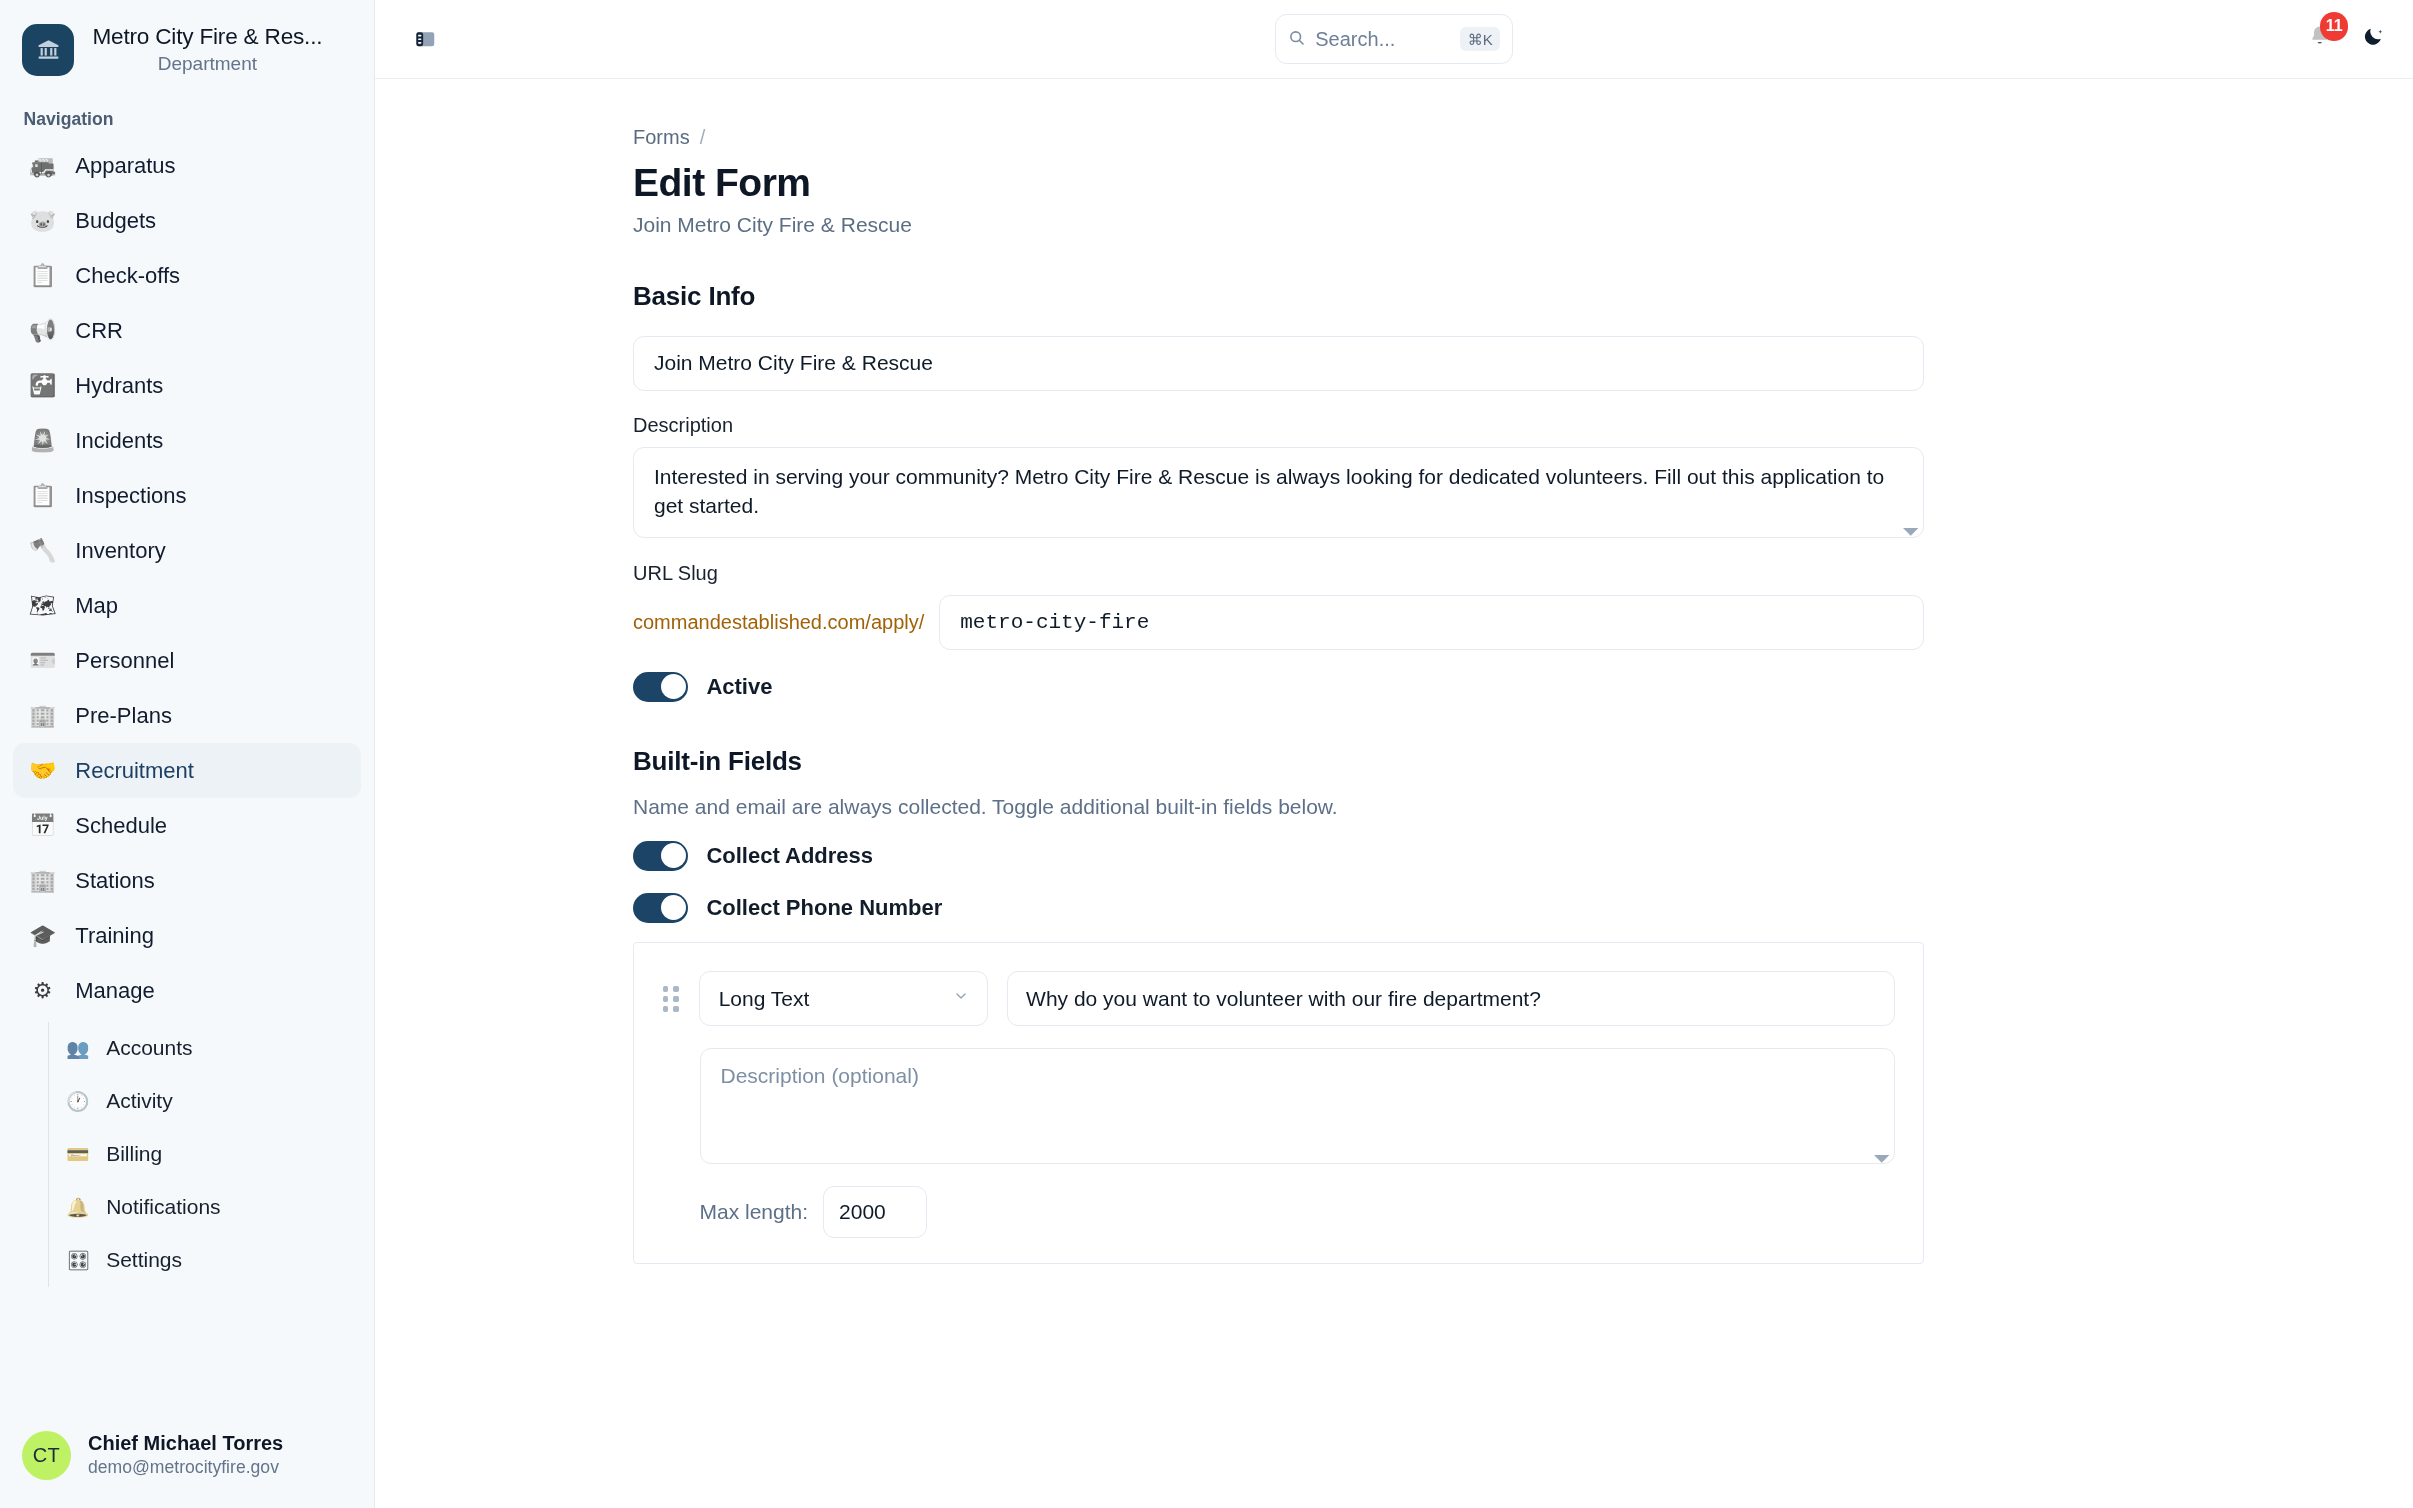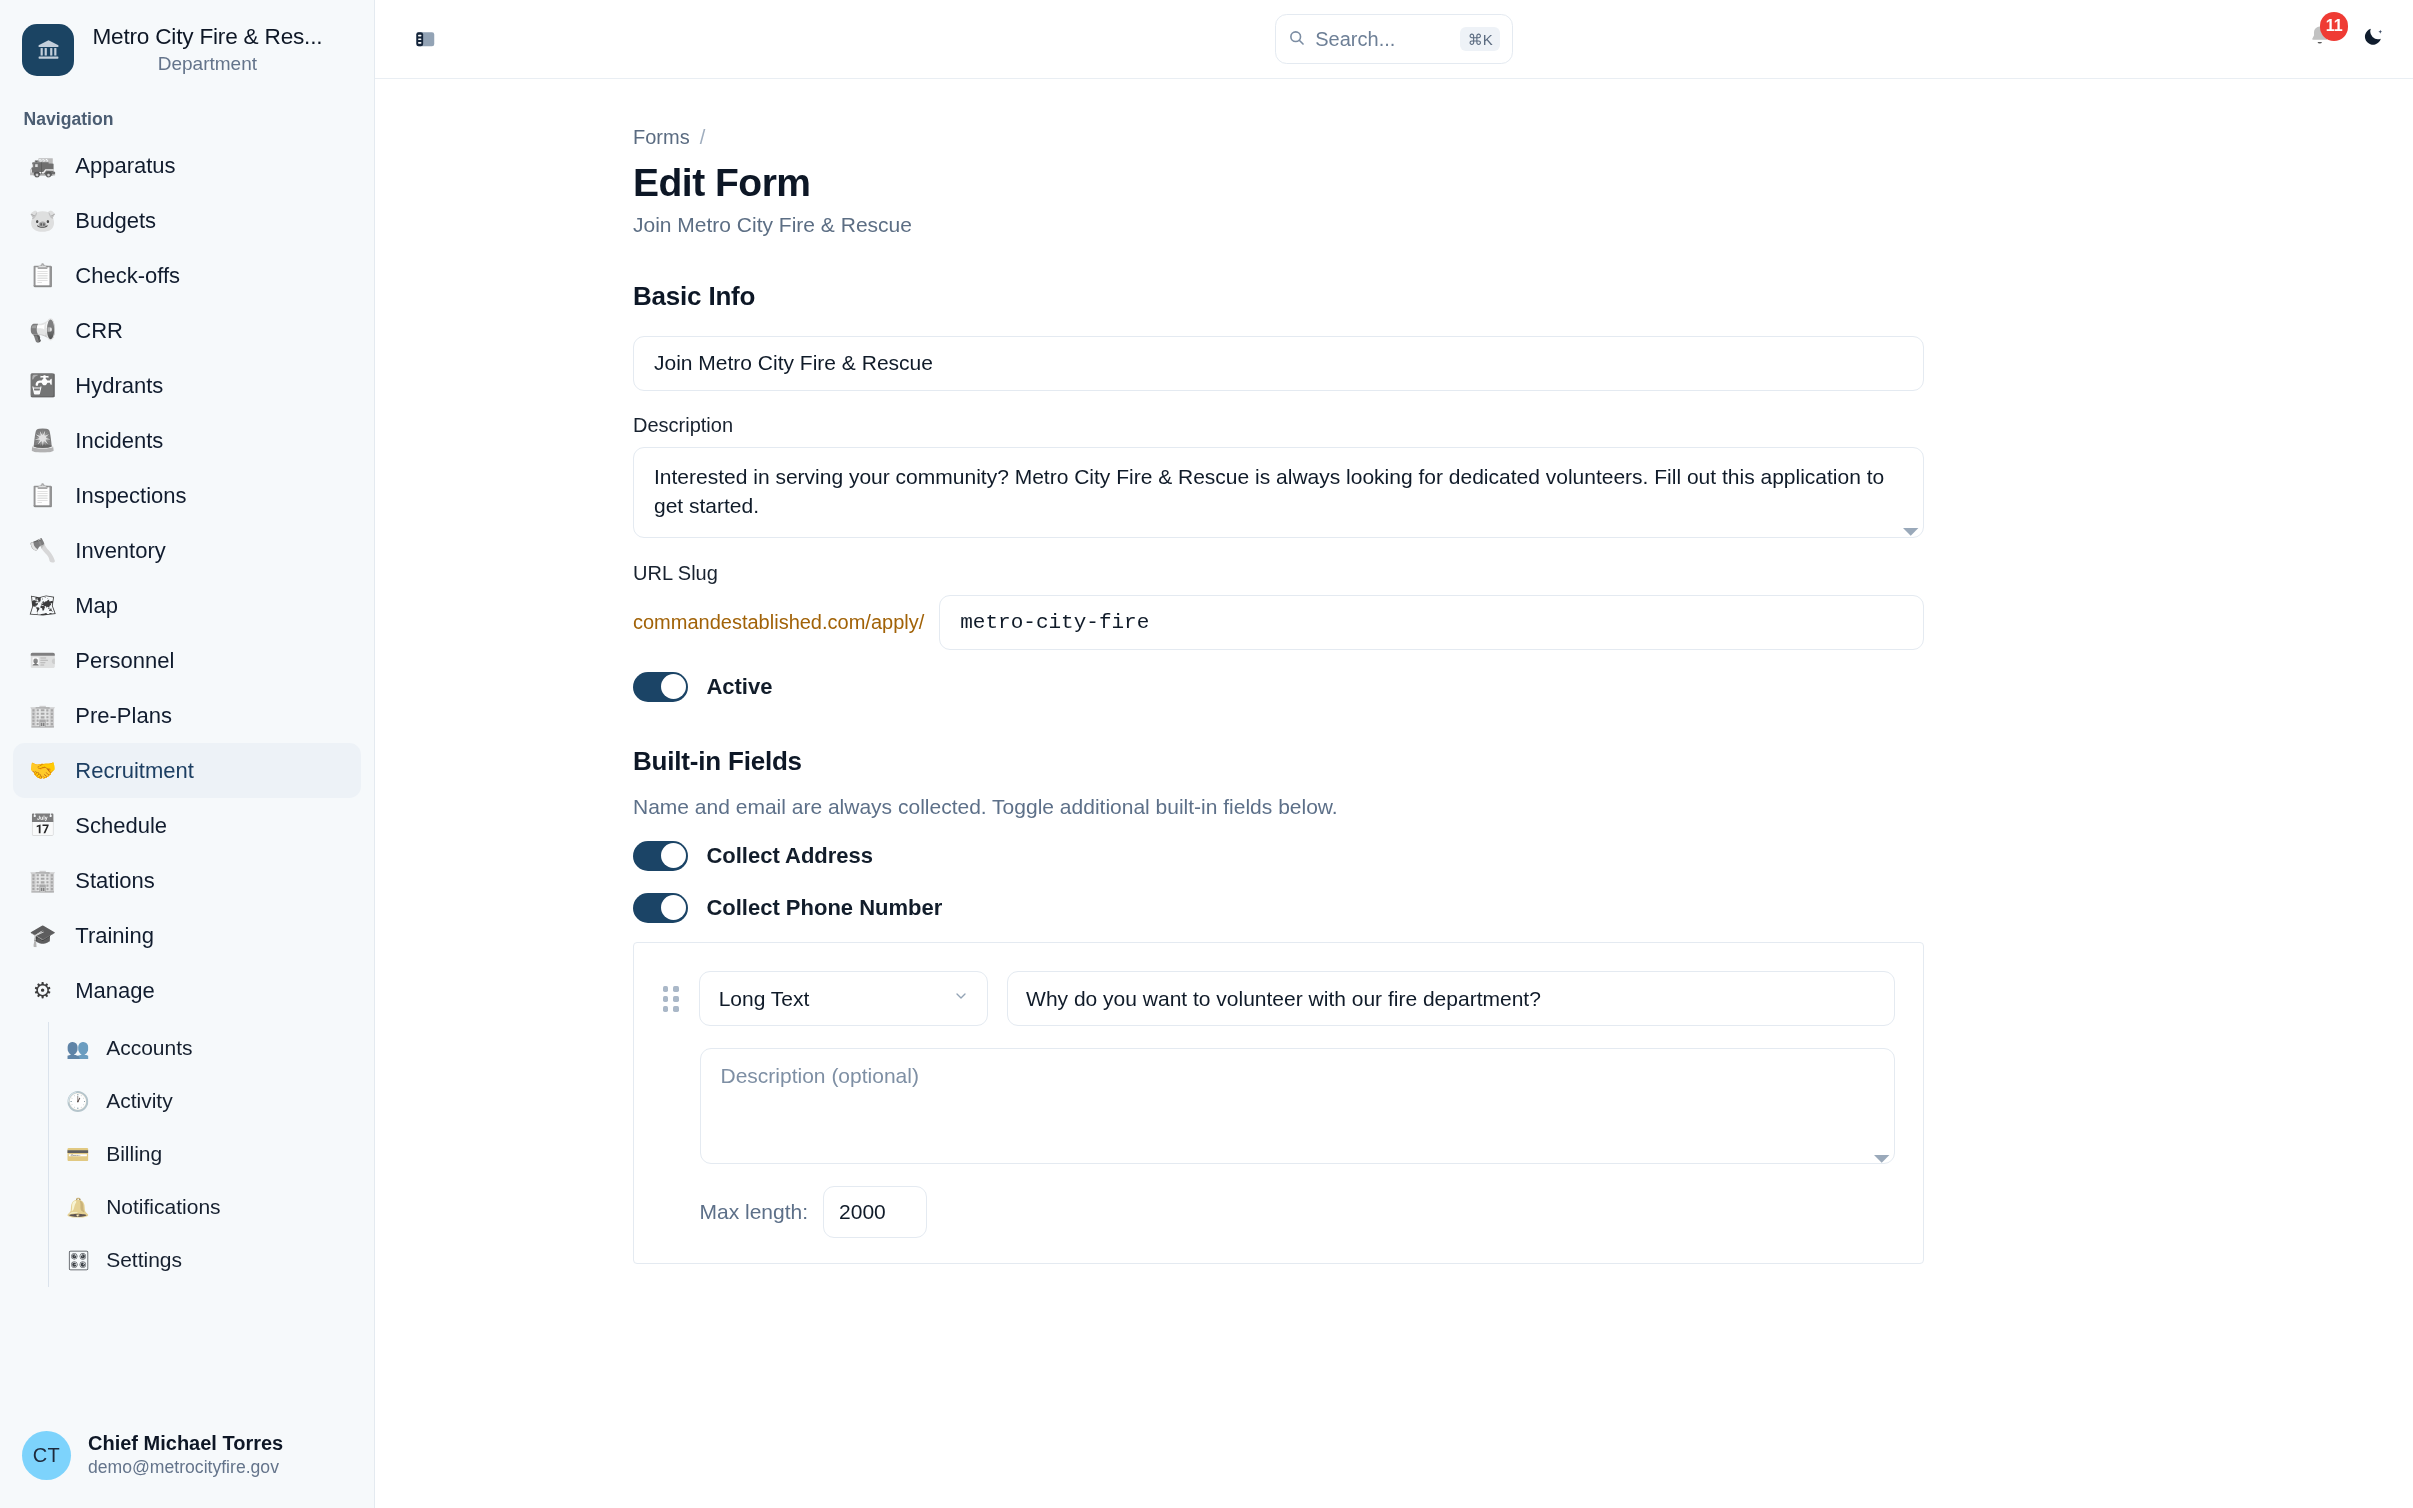--- a/index.html
+++ b/index.html
@@ -116,21 +116,21 @@
     margin-top: auto;
     display: flex;
     align-items: center;
     gap: 17px;
     padding: 18.4px 22px 28.5px 22px;
     cursor: pointer;
   }
   .avatar {
     width: 49px; height: 49px; flex: 0 0 49px;
     border-radius: 50%;
-    background: #7dd3fc;
+    background: #bef264;
     display: flex; align-items: center; justify-content: center;
     font-size: 20px;
     color: #1e293b;
     letter-spacing: 0.4px;
   }
   .user-name { font-size: 20px; font-weight: 700; color: #0e1726; }
   .user-mail { font-size: 17.6px; color: #64748b; margin-top: 1.7px; }
 
   
   .main { flex: 1 1 auto; height: 1508px; display: flex; flex-direction: column; overflow: hidden; background: #fff; }

